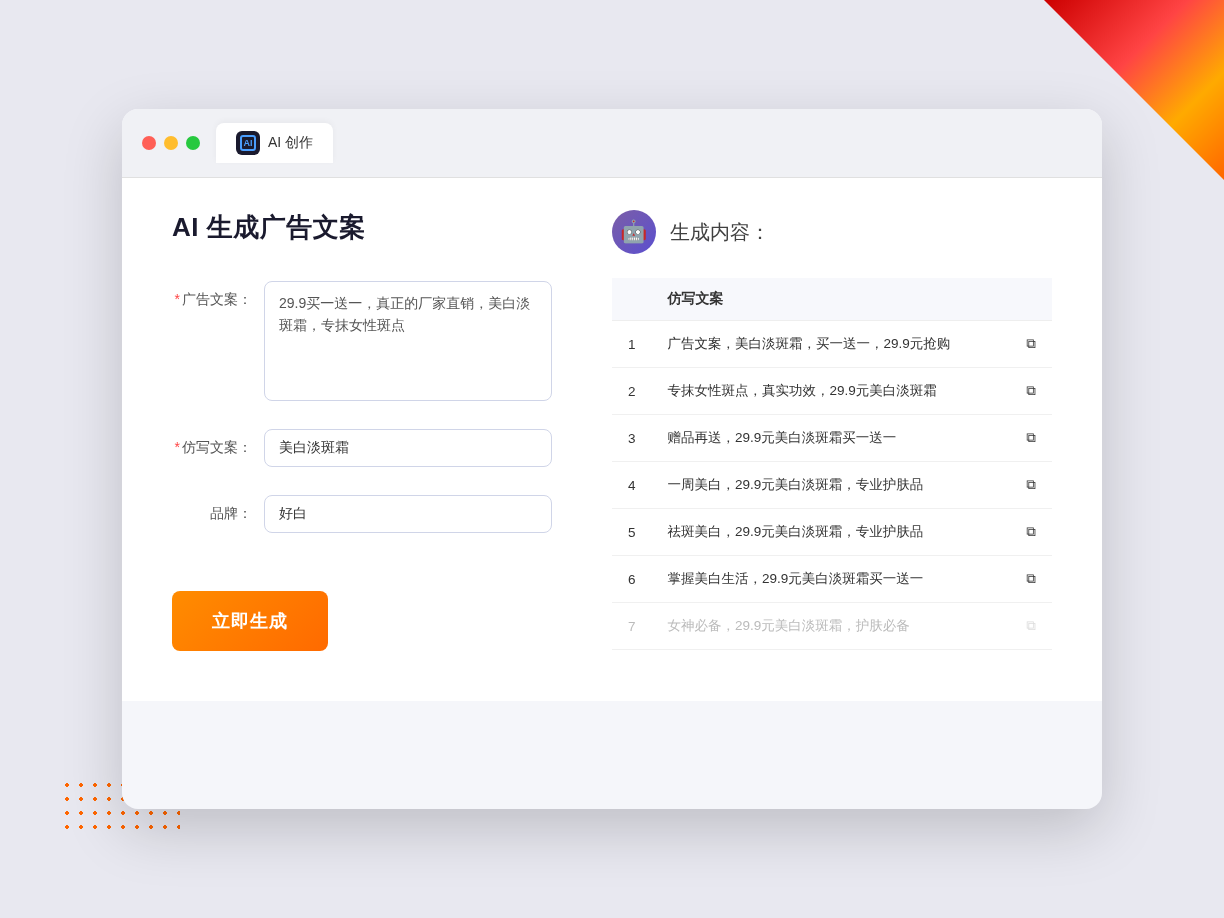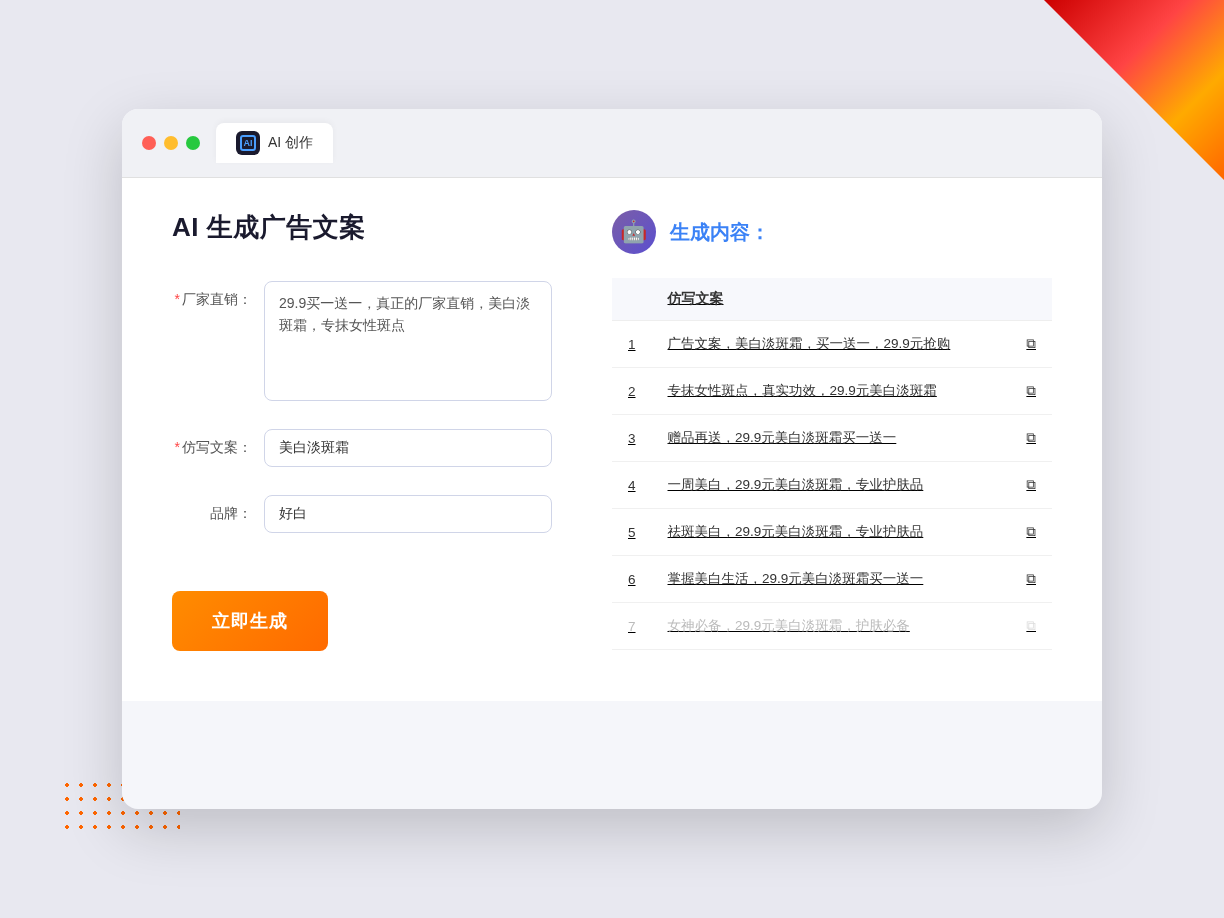--- a/index.html
+++ b/index.html
@@ -202,29 +202,28 @@
       position: relative;
     }
 
     .robot-face {
       color: white;
       font-size: 22px;
     }
 
     .result-title {
       font-size: 20px;
-      font-weight: 700;
-      color: #3b82f6;
+      font-weight: 400;
+      color: #404040;
       text-align: right;
     }
 
     .result-table {
       width: 100%;
       border-collapse: collapse;
-      text-decoration: underline;
     }
 
     .result-table thead tr {
       background: #f7f8fc;
     }
 
     .result-table thead th {
       padding: 12px 16px;
       text-align: left;
       font-size: 14px;
@@ -290,21 +289,21 @@
     </div>
   </div>
 
   <div class="browser-content">
 
     <div class="left-panel">
       <h1 class="page-title">AI 生成广告文案</h1>
 
       <div class="form-group">
         <label class="form-label">
-          <span class="required-star">*</span><span>厂家直销：</span>
+          <span class="required-star">*</span><span>广告文案：</span>
         </label>
         <textarea class="form-textarea" style="">29.9买一送一，真正的厂家直销，美白淡斑霜，专抹女性斑点</textarea>
       </div>
 
       <div class="form-group">
         <label class="form-label">
           <span class="required-star">*</span><span>仿写文案：</span>
         </label>
         <input class="form-input" type="text" value="美白淡斑霜" style="">
       </div>

